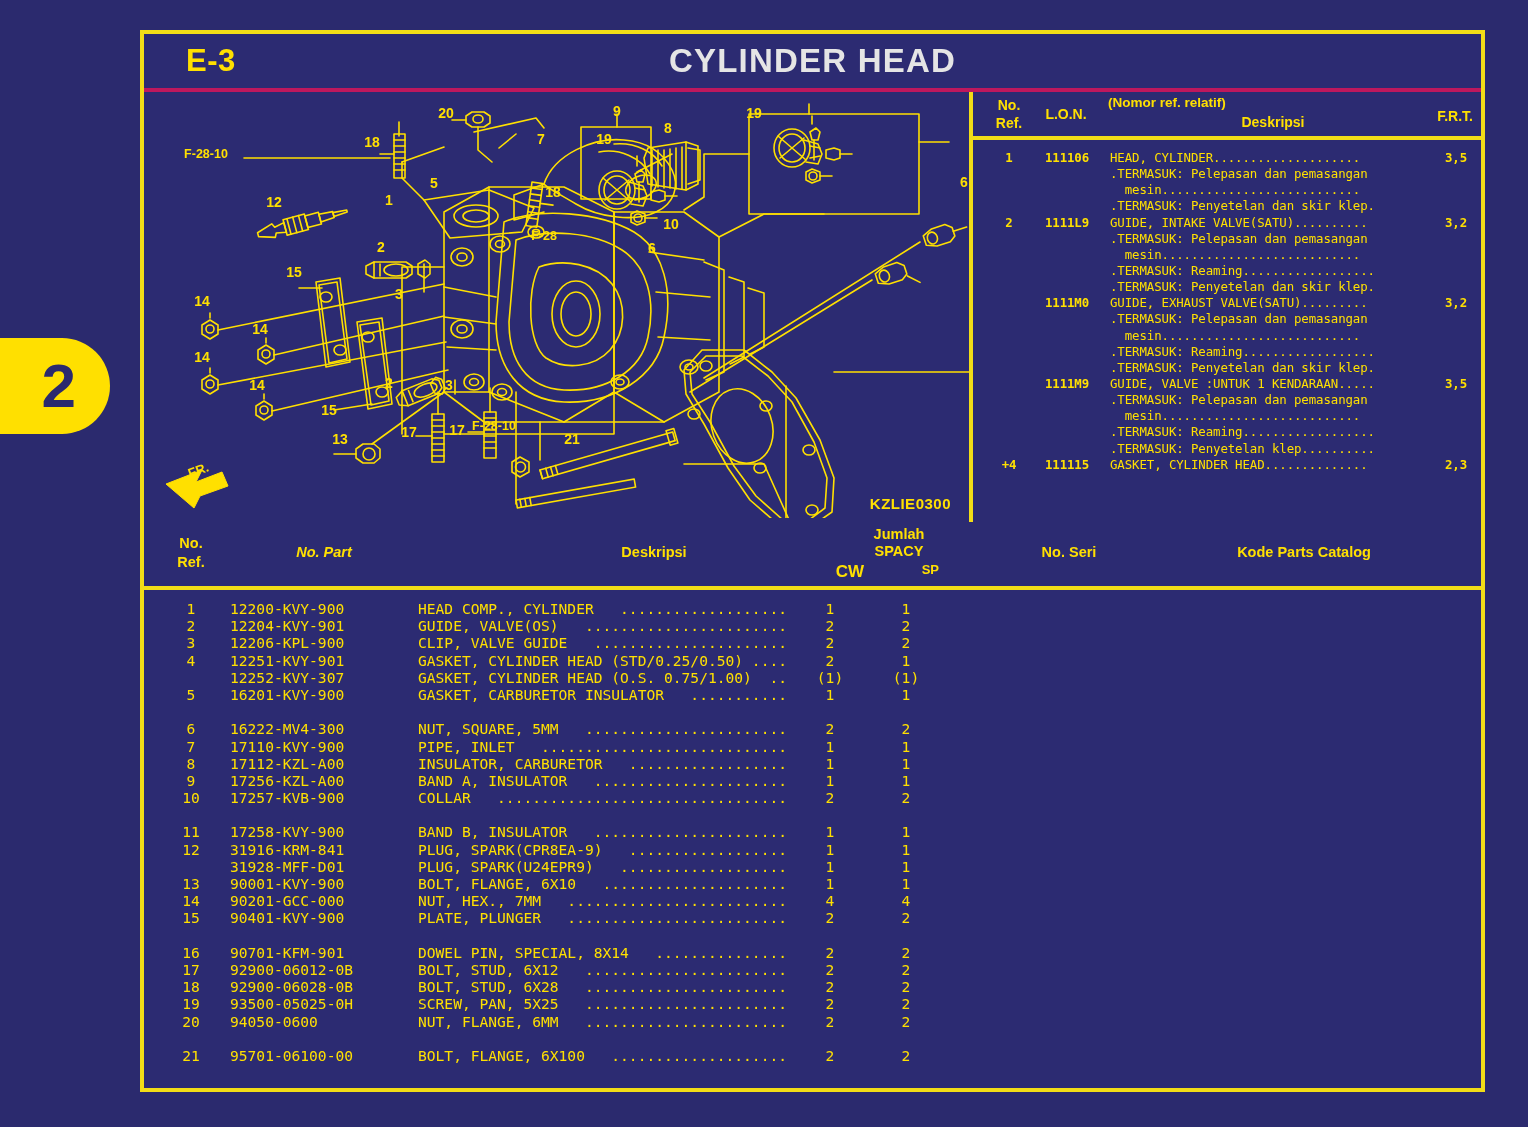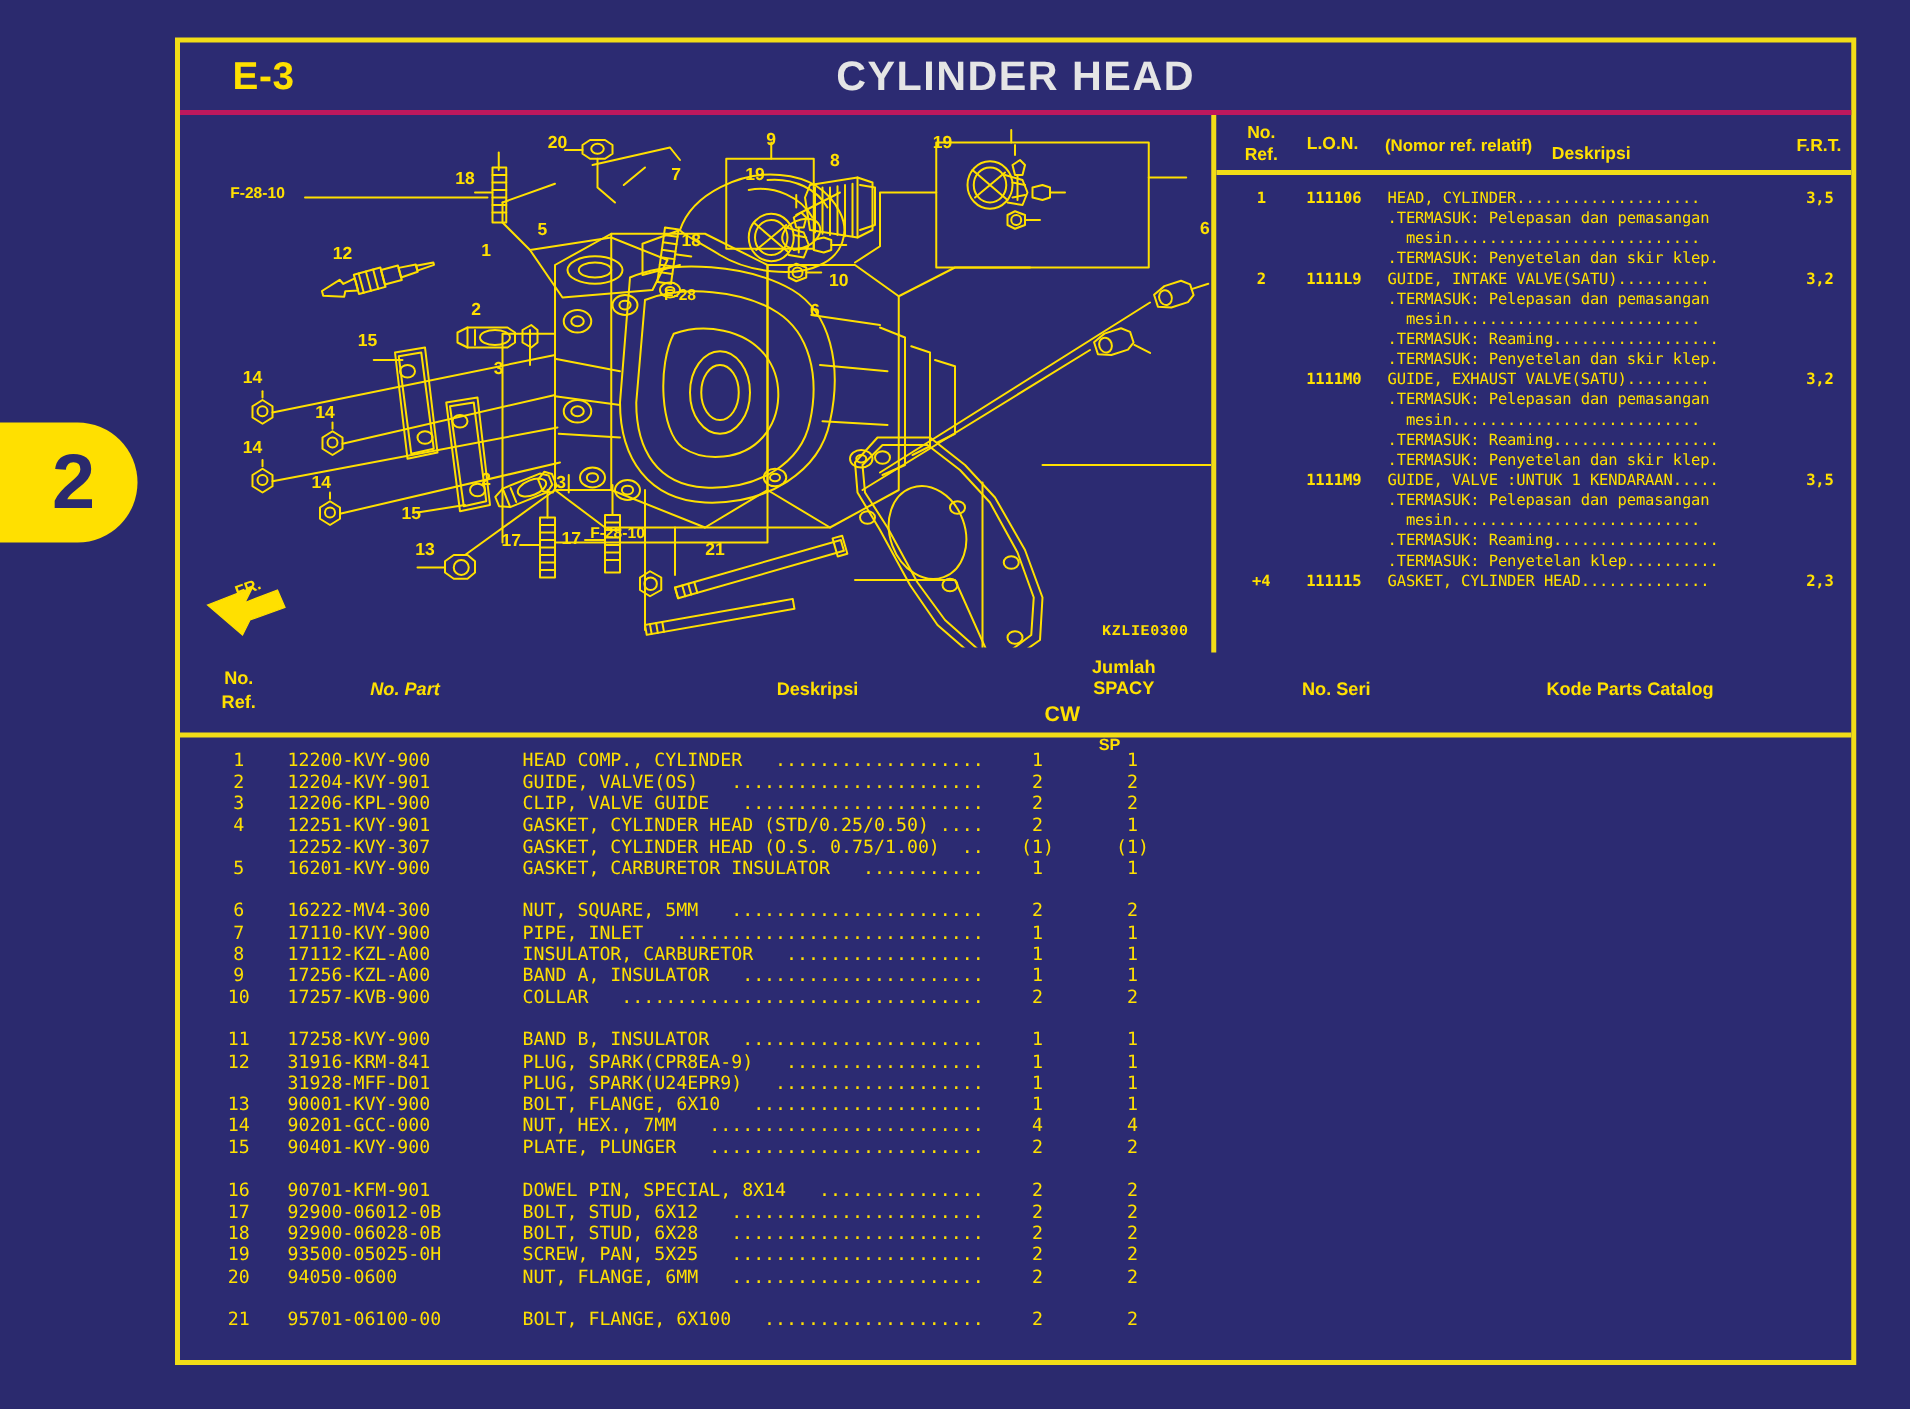--- a/index.html
+++ b/index.html
@@ -78,36 +78,36 @@
   #frt-pane {
     position: relative;
     flex: 1;
     overflow: hidden;
   }
 
   
   #diagram-svg { position: absolute; left: 0; top: 0; }
   #diagram-code {
     position: absolute; right: 18px; bottom: 10px;
-    color: #ffe000; font-size: 12px; font-weight: bold;
-    font-family: Liberation Mono, monospace;
+    color: #ffe000; font-size: 15px; font-weight: bold;
+    font-family: Liberation Sans, sans-serif;
     letter-spacing: .5px;
   }
 
   
   #frt-head {
     position: relative;
     height: 48px;
     border-bottom: 4px solid #f2dd17;
     color: #ffe000;
     font-size: 14px; font-weight: bold;
   }
   #frt-head .c-noref { position: absolute; left: 12px; top: 5px; width: 48px; text-align: center; line-height: 1.25; }
   #frt-head .c-lon   { position: absolute; left: 58px; top: 14px; width: 70px; text-align: center; }
-  #frt-head .c-relat { position: absolute; left: 135px; top: 17px; font-size: 13.5px; }
+  #frt-head .c-relat { position: absolute; left: 135px; top: 3px; font-size: 13.5px; }
   #frt-head .c-desk  { position: absolute; left: 135px; top: 22px; width: 330px; text-align: center; }
   #frt-head .c-frt   { position: absolute; right: 8px; top: 16px; }
 
   #frt-body {
     position: relative;
     padding: 10px 0 0 0;
     font-family: "DejaVu Sans Mono", monospace;
     color: #ffe000;
     font-size: 12.4px;
     line-height: 16.15px;
@@ -126,21 +126,21 @@
     border-bottom: 4px solid #f2dd17;
     color: #ffe000; font-weight: bold; font-size: 14.5px;
   }
   #main-table-head .mh { position: absolute; }
   .mh-noref { left: 22px;  top: 12px;  width: 50px; text-align: center; line-height: 1.3; }
   .mh-nopart{ left: 90px;  top: 22px;  width: 180px; text-align: center; font-style: italic; }
   .mh-desk  { left: 410px; top: 22px;  width: 200px; text-align: center; }
   .mh-jumlah{ left: 675px; top: 4px;   width: 160px; text-align: center; }
   .mh-spacy { left: 675px; top: 21px;  width: 160px; text-align: center; }
   .mh-cw    { left: 660px; top: 40px;  width: 60px;  text-align: right; font-size: 17px; }
-  .mh-sp    { left: 735px; top: 40px;  width: 60px;  text-align: left; font-size: 13px; margin-top: 26px; }
+  .mh-sp    { left: 735px; top: 40px;  width: 60px;  text-align: right; font-size: 13px; }
   .mh-seri  { left: 845px; top: 22px;  width: 160px; text-align: center; }
   .mh-kode  { left: 1010px; top: 22px; width: 300px; text-align: center; }
 
   #main-table-body {
     position: relative;
     padding-top: 10px;
     font-family: "DejaVu Sans Mono", monospace;
     color: #ffe000;
     font-size: 14.6px;
     line-height: 17.2px;

